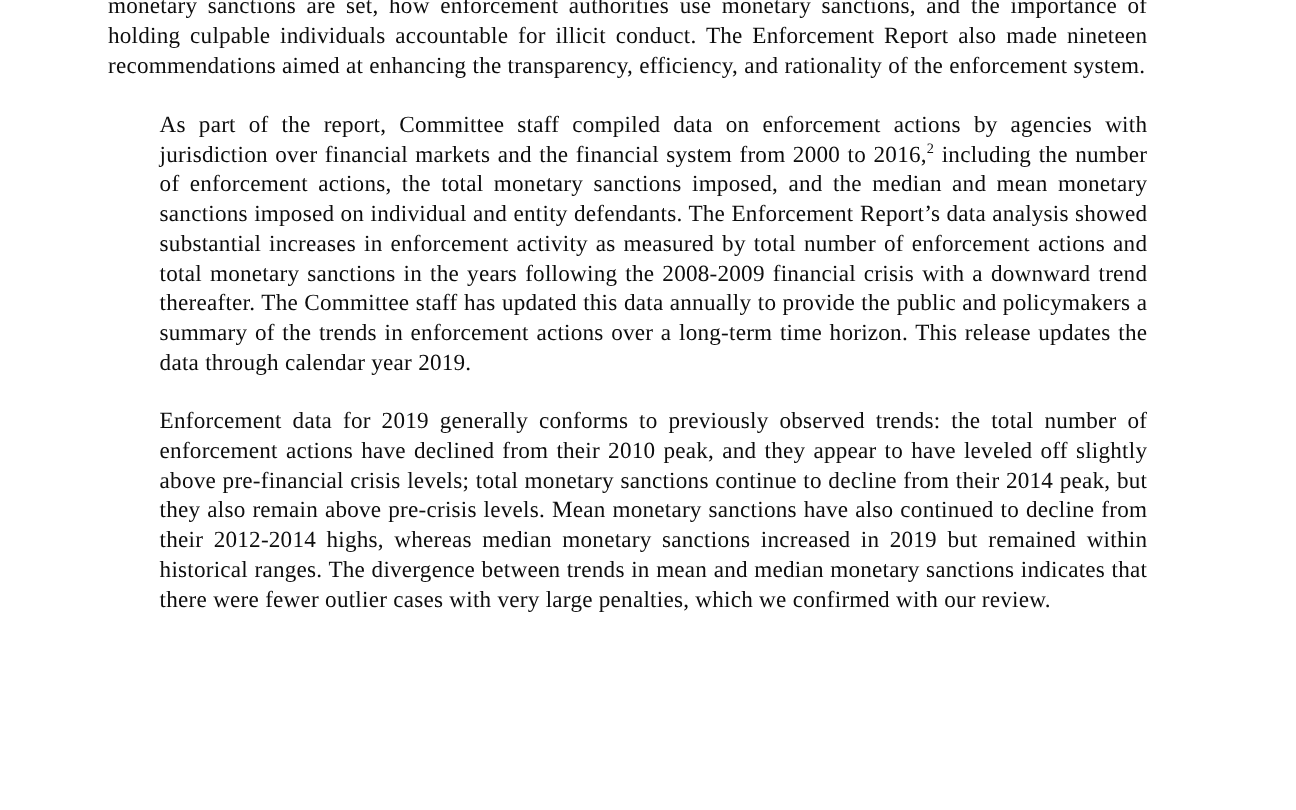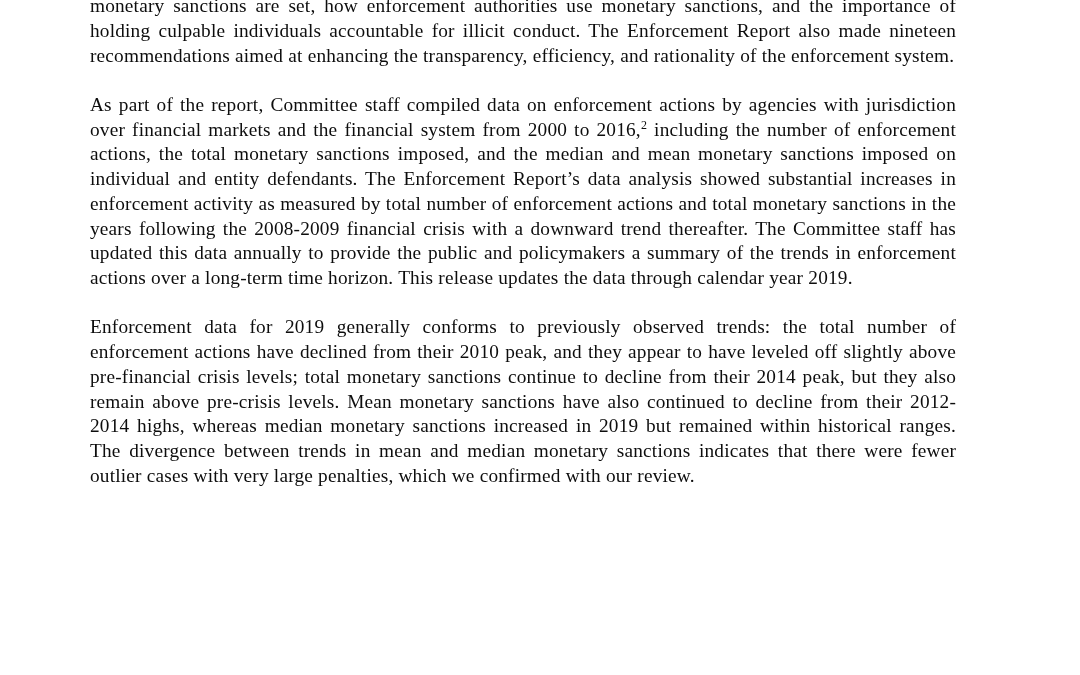--- a/index.html
+++ b/index.html
@@ -43,20 +43,21 @@
     -webkit-font-smoothing: antialiased;
   }
 
   
   .para-continued {
     margin-top: -6px;
   }
 
   .para-gap {
     margin-top: 24.5px;
+    margin-left: 43px;
   }
 
   .footnote-ref {
     font-size: 0.62em;
     vertical-align: super;
     line-height: 0;
   }
 
   
   .scan-edge {

